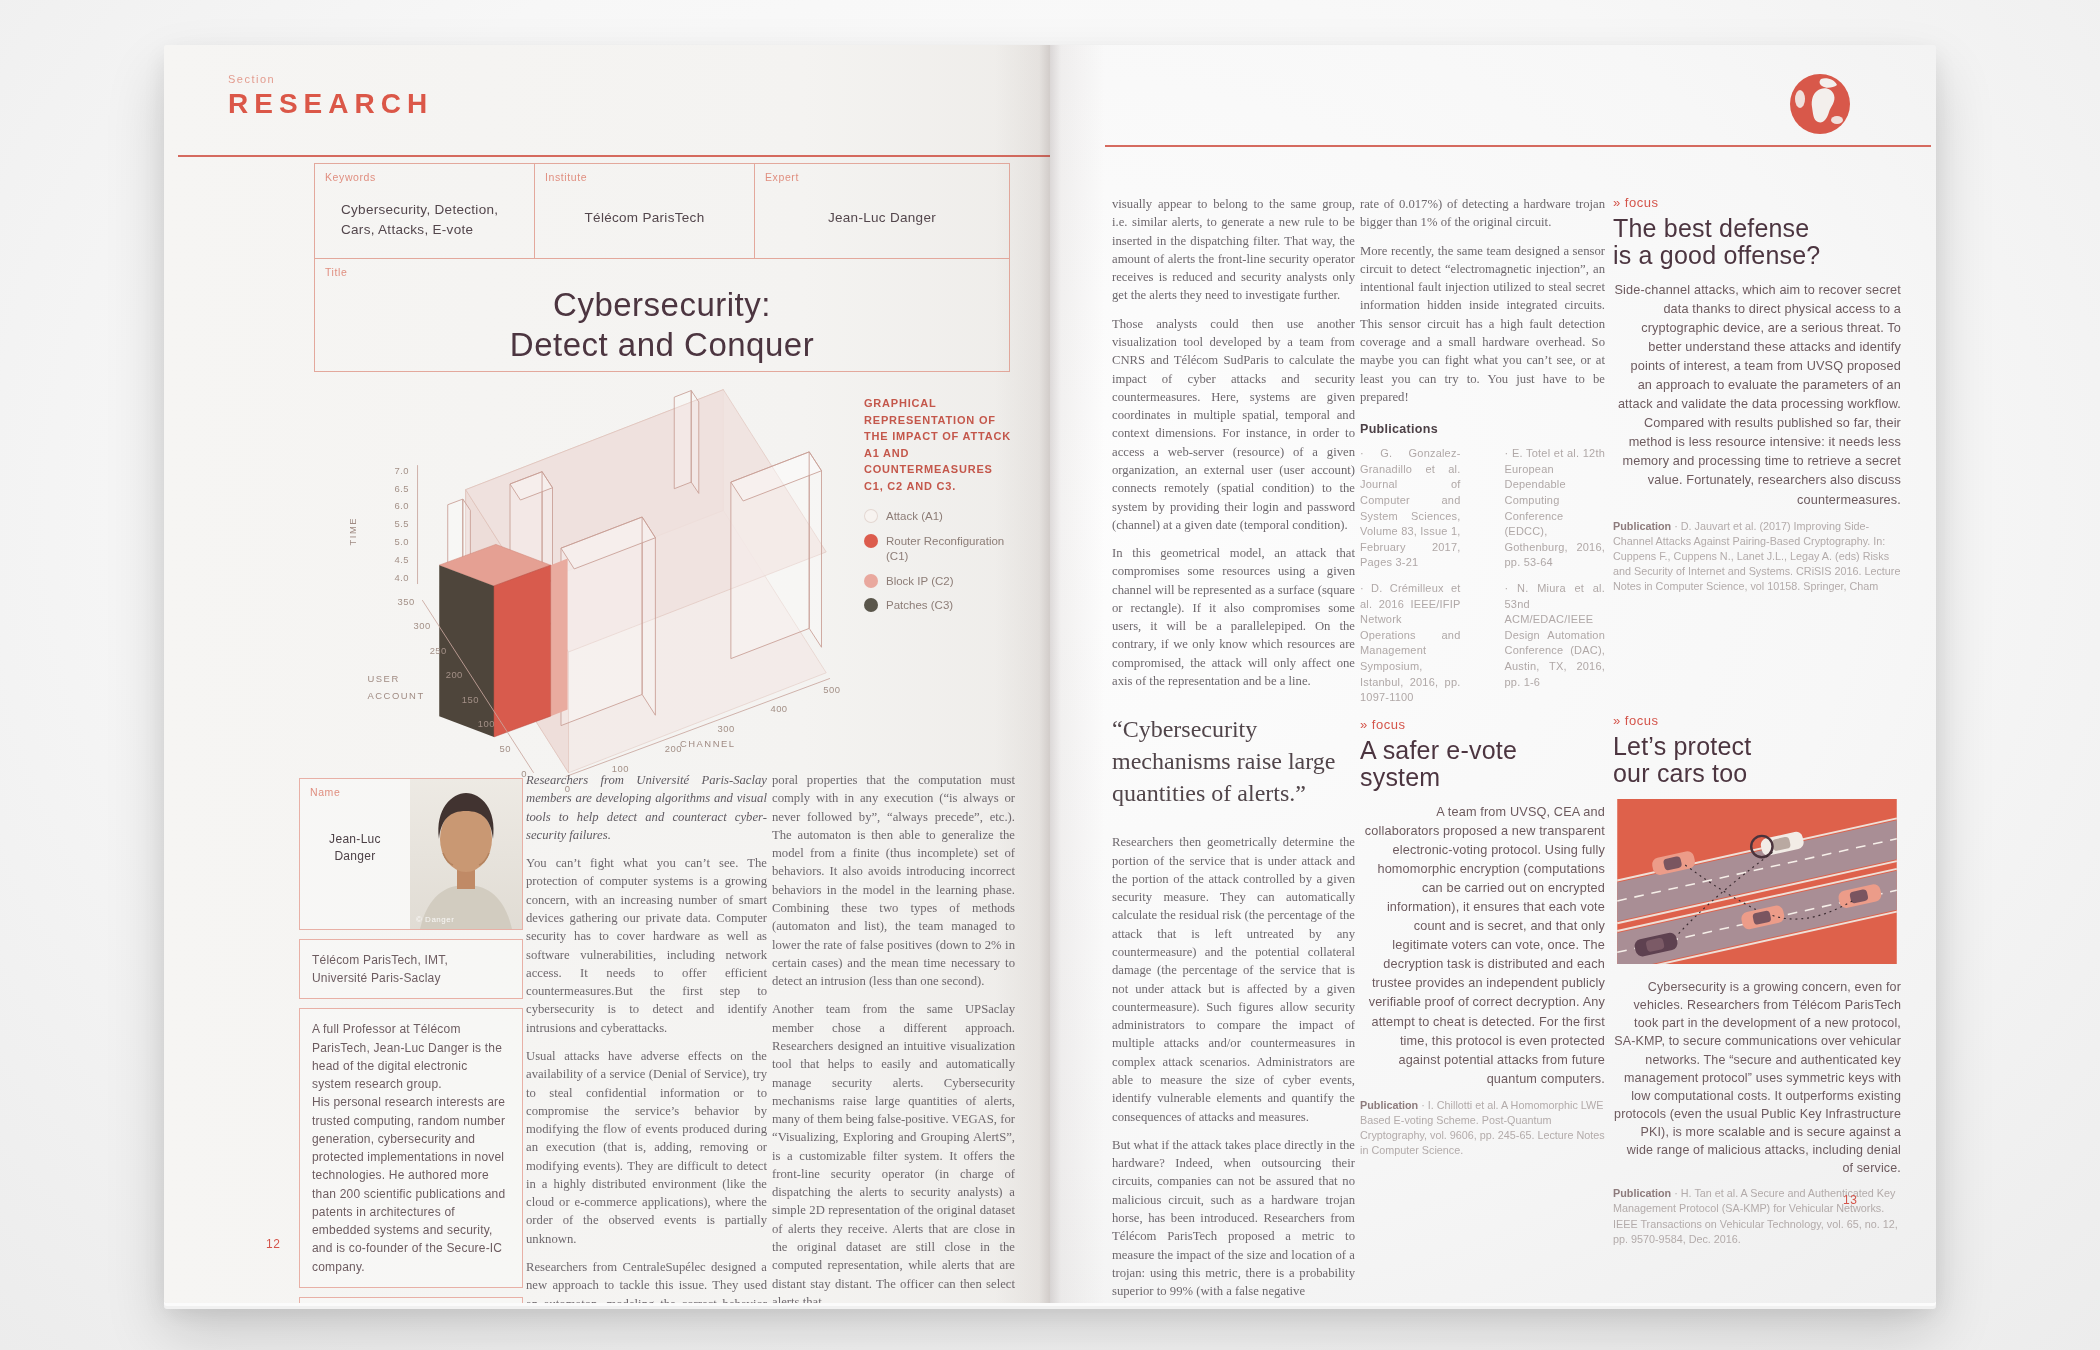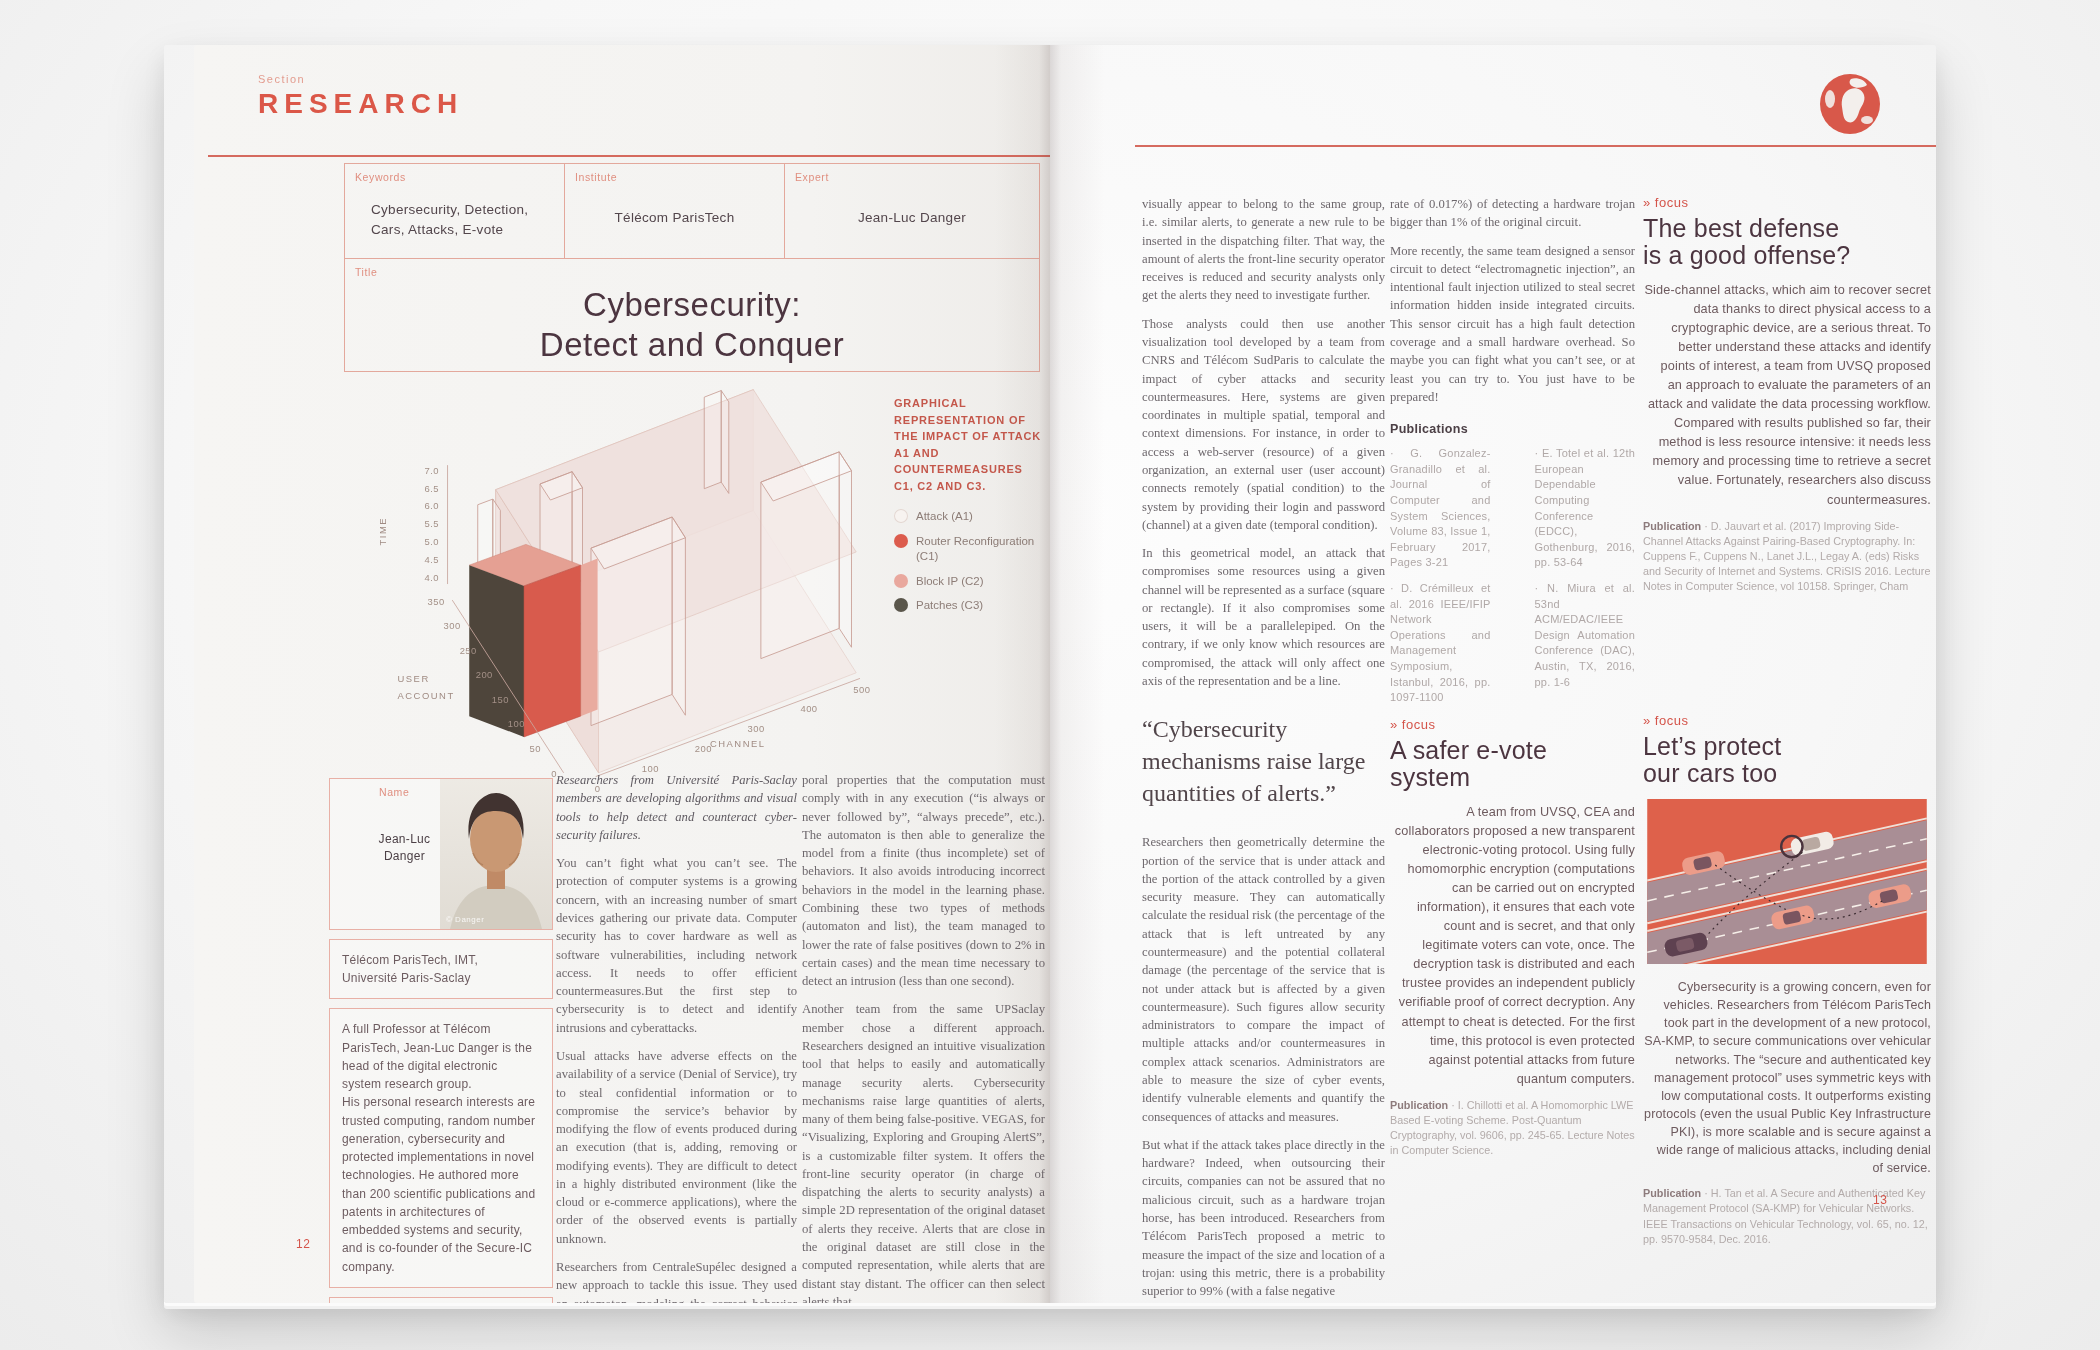--- a/index.html
+++ b/index.html
@@ -3,21 +3,21 @@
 <meta charset="utf-8">
 <style>
   html,body{margin:0;padding:0;background:#eee;}
   .stage{position:relative;width:2100px;height:1350px;overflow:hidden;
     background:radial-gradient(ellipse at 50% 38%,#fdfdfd 0%,#f7f7f7 55%,#ececec 100%);
     font-family:"Liberation Sans",sans-serif;}
   .spread{position:absolute;left:164px;top:45px;width:1772px;height:1258px;display:flex;border-radius:3px;
     box-shadow:0 3px 0 #fbfbfb,0 6px 0 #f1f1f1,0 30px 60px rgba(0,0,0,.16),0 10px 22px rgba(0,0,0,.08);}
   .spread::before{content:"";position:absolute;left:50%;top:0;bottom:0;width:110px;transform:translateX(-50%);z-index:5;pointer-events:none;
     background:linear-gradient(90deg,rgba(0,0,0,0) 0%,rgba(110,90,85,.07) 40%,rgba(80,60,58,.18) 50%,rgba(110,90,85,.07) 60%,rgba(0,0,0,0) 100%);}
-  .page{position:relative;width:1062px;height:100%;overflow:hidden;margin-left:30px;}
+  .page{position:relative;width:1062px;height:100%;overflow:hidden;}
   .page-left{background:linear-gradient(90deg,#f6f5f3 0%,#f4f3f1 72%,#eeece9 100%);border-radius:3px 0 0 3px;}
   .page-right{background:linear-gradient(90deg,#efede a 0%,#f5f4f2 22%,#f6f5f3 100%);border-radius:0 3px 3px 0;}
   .abs{position:absolute;}
 
   
   .section-label{font-size:11px;letter-spacing:1.5px;color:#e39c8f;}
   .section-title{font-size:28px;font-weight:bold;letter-spacing:6px;color:#db5748;margin-top:3px;}
   .red-rule{height:2px;background:#cf5144;opacity:.85;}
 
   
@@ -39,21 +39,21 @@
   .fig-caption{font-size:11px;line-height:1.5;letter-spacing:.8px;color:#c4574b;font-weight:bold;}
   .legend-item{display:flex;align-items:flex-start;margin-top:9px;font-size:11.5px;color:#8d7d77;line-height:1.35;}
   .legend-dot{width:14px;height:14px;border-radius:50%;margin-right:8px;flex:0 0 14px;margin-top:0;}
   .dot-a1{background:#f7f3f0;box-shadow:inset 0 0 0 1px #e3d7d2;}
   .dot-c1{background:#dc5c4d;}
   .dot-c2{background:#e9a89e;}
   .dot-c3{background:#5a564b;}
 
   
   .profile{left:135px;top:733px;width:224px;}
-  .pbox{border:1px solid #e8b0a6;box-sizing:border-box;margin-bottom:9px;position:relative;background:rgba(255,255,255,.25);padding-left:39px;}
+  .pbox{border:1px solid #e8b0a6;box-sizing:border-box;margin-bottom:9px;position:relative;background:rgba(255,255,255,.25);}
   .name-box{height:152px;display:flex;}
   .name-left{width:112px;position:relative;}
   .name-text{margin-top:52px;text-align:center;font-size:12px;color:#4c4046;line-height:1.45;white-space:pre-line;letter-spacing:.3px;}
   .photo{width:112px;height:150px;position:relative;flex:0 0 112px;}
   .photo-credit{position:absolute;left:6px;bottom:5px;font-size:8px;color:rgba(255,255,255,.85);letter-spacing:.5px;}
   .aff-box,.bio-box,.thanks-box{padding:11px 12px;font-size:12px;color:#6d5c60;line-height:1.52;white-space:pre-line;letter-spacing:.2px;}
 
   
   .serif-col{font-family:"Liberation Serif",serif;font-size:12.7px;line-height:1.44;color:#6e686d;text-align:justify;}
   .serif-col p{margin:0 0 10px 0;}

